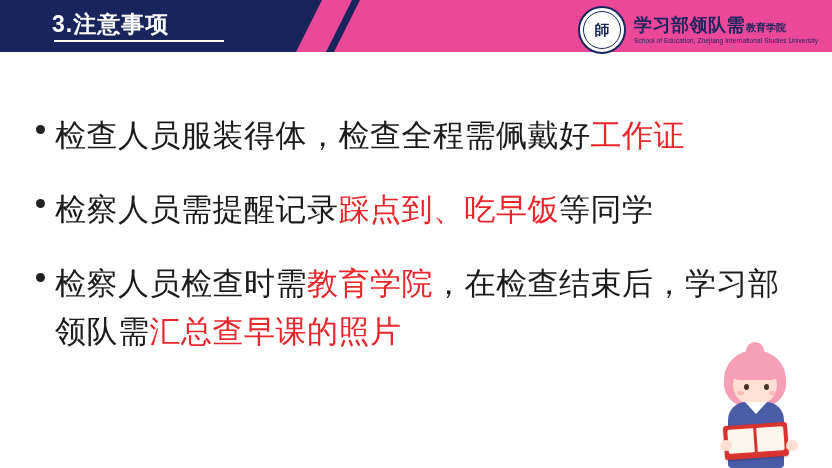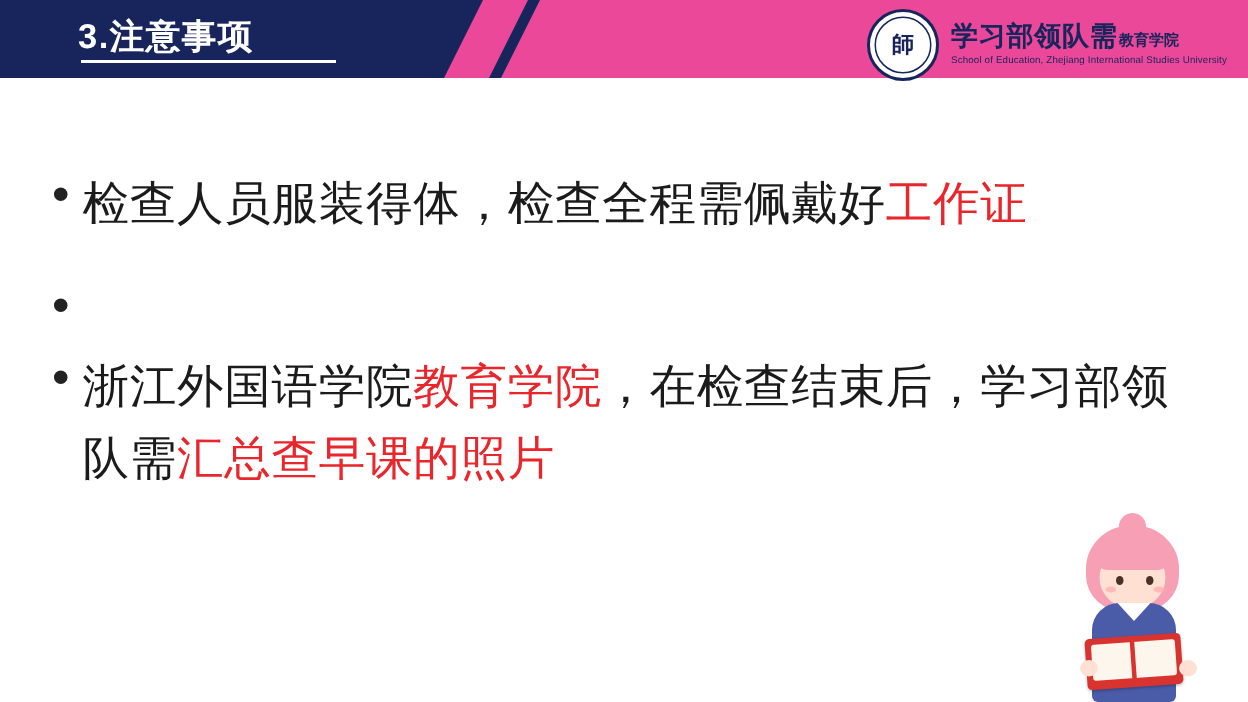--- a/index.html
+++ b/index.html
@@ -292,26 +292,29 @@
 
     <div class="bullet-row">
       <div class="bullet-dot"></div>
       <div class="bullet-text">
         <span>检查人员服装得体，检查全程需佩戴好</span><span class="hl">工作证</span>
       </div>
     </div>
 
     <div class="bullet-row">
       <div class="bullet-dot"></div>
+      <div class="bullet-text">
+        <span>检察人员需提醒记录</span><span class="hl">踩点到、吃早饭</span><span>等同学</span>
+      </div>
     </div>
 
     <div class="bullet-row">
       <div class="bullet-dot"></div>
       <div class="bullet-text">
-        <span>浙江外国语学院</span><span class="hl">教育学院</span><span>，在检查结束后，学习部领队需</span><span class="hl">汇总查早课的照片</span>
+        <span>检察人员检查时需</span><span class="hl">教育学院</span><span>，在检查结束后，学习部领队需</span><span class="hl">汇总查早课的照片</span>
       </div>
     </div>
 
   </div>
 
   <div id="mascot">
     <div id="m-hair-back"></div>
     <div id="m-hair-tuft"></div>
     <div id="m-face"></div>
     <div id="m-bangs"></div>

